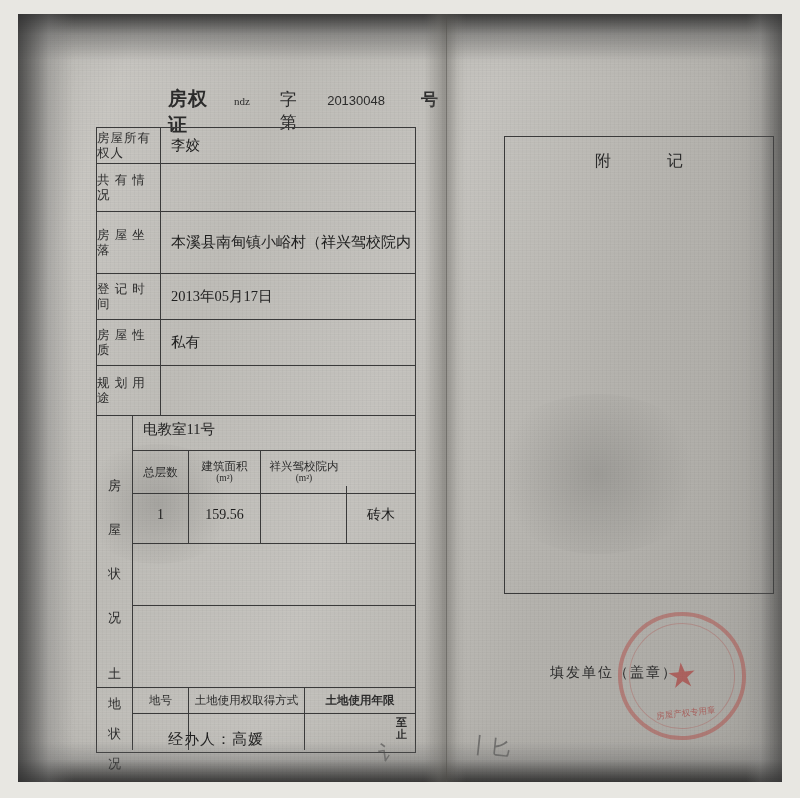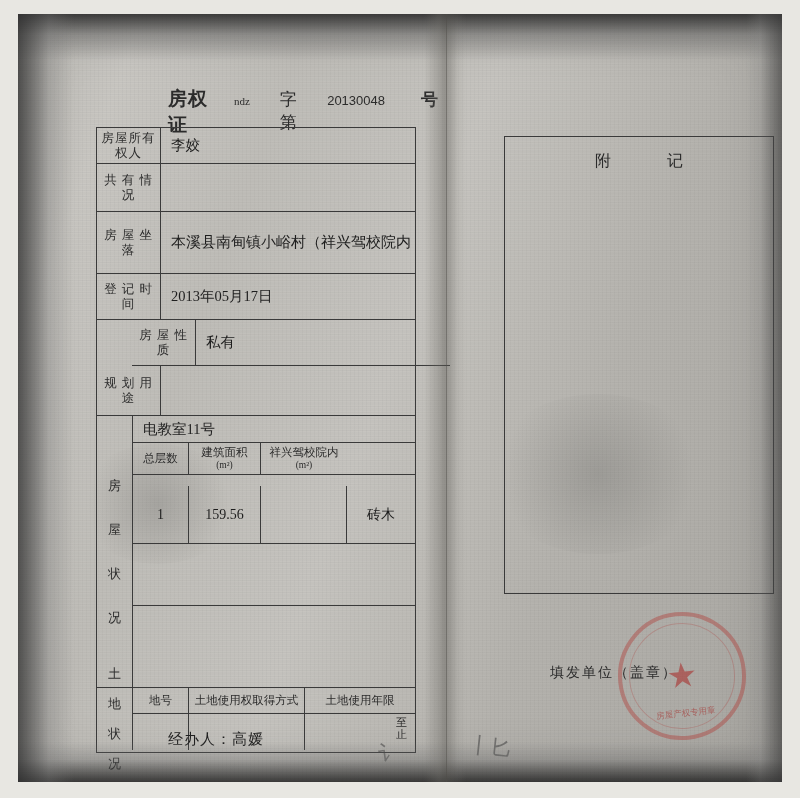--- a/index.html
+++ b/index.html
@@ -73,59 +73,59 @@
     border:1.6px solid #3a3a3a;
   }
   .row{
     position:absolute;left:0;width:318px;
     border-bottom:1.4px solid #3a3a3a;
     box-sizing:border-box;
   }
   .lbl{
     position:absolute;left:0;top:0;width:64px;height:100%;
     display:flex;align-items:center;justify-content:center;
-    font-size:12.5px;color:#2e2e2e;letter-spacing:1px;text-align:center;
+    font-size:12.5px;color:#2e2e2e;letter-spacing:1px;
     border-right:1.4px solid #3a3a3a;box-sizing:border-box;line-height:1.2;
   }
   .val{
     position:absolute;left:64px;top:0;right:0;height:100%;
     display:flex;align-items:center;
     padding-left:10px;box-sizing:border-box;
     font-size:13.5px;color:#232323;
   }
   .val.hand{font-size:14.5px;color:#1e1e1e;}
   .val.big{font-size:15px;}
 
   
   #r-owner{top:0;height:36px;}
   #r-share{top:36px;height:48px;}
   #r-loc{top:84px;height:62px;}
   #r-time{top:146px;height:46px;}
-  #r-nature{top:192px;height:46px;margin-left:35px;}
+  #r-nature{top:192px;height:46px;}
   #r-use{top:238px;height:50px;}
 
   
   .hc{
     position:absolute;left:0;top:288px;width:318px;height:272px;
     border-bottom:1.4px solid #3a3a3a;box-sizing:border-box;
   }
   .hc-lbl{
     position:absolute;left:0;top:0;width:36px;height:100%;
     border-right:1.4px solid #3a3a3a;box-sizing:border-box;
     display:flex;flex-direction:column;align-items:center;justify-content:center;
     gap:26px;font-size:13px;color:#2e2e2e;
   }
   .hc-body{position:absolute;left:36px;top:0;right:0;height:100%;}
   .hc-use{
     position:absolute;left:0;top:0;width:100%;height:26px;
     display:flex;align-items:center;padding-left:10px;box-sizing:border-box;
     font-size:14.5px;color:#1e1e1e;
   }
   .hc-head{
-    position:absolute;left:0;top:26px;width:100%;height:33px;
+    position:absolute;left:0;top:34px;width:100%;height:44px;
     border-top:1.4px solid #3a3a3a;border-bottom:1.4px solid #3a3a3a;
     display:flex;box-sizing:border-box;text-align:center;
   }
   .hc-head>div{
     display:flex;flex-direction:column;align-items:center;justify-content:center;
     font-size:11.5px;color:#2b2b2b;border-right:1.2px solid #3a3a3a;box-sizing:border-box;
     line-height:1.25;
   }
   .hc-head>div:last-child{border-right:none;}
   .c1{width:56px;} .c2{width:72px;} .c3{width:86px;} .c4{width:68px;}
@@ -160,21 +160,21 @@
   }
   .lc-head{
     position:absolute;left:36px;top:0;right:0;height:26px;
     display:flex;border-bottom:1.4px solid #3a3a3a;box-sizing:border-box;
   }
   .lc-head>div{
     display:flex;align-items:center;justify-content:center;
     font-size:11.5px;color:#2b2b2b;border-right:1.2px solid #3a3a3a;box-sizing:border-box;
   }
   .lc-head>div:last-child{border-right:none;}
-  .l1{width:56px;} .l2{width:116px;} .l3{width:110px;}
+  .l1{width:56px;} .l2{width:116px;} .l3{width:110px;font-weight:bold;}
   .lc-body{
     position:absolute;left:36px;top:26px;right:0;height:36px;display:flex;
   }
   .lc-body>div{
     border-right:1.2px solid #3a3a3a;box-sizing:border-box;position:relative;
   }
   .lc-body>div:last-child{border-right:none;}
   .zhi{
     position:absolute;right:8px;top:2px;font-size:11px;color:#2b2b2b;line-height:1.1;
     text-align:center;

